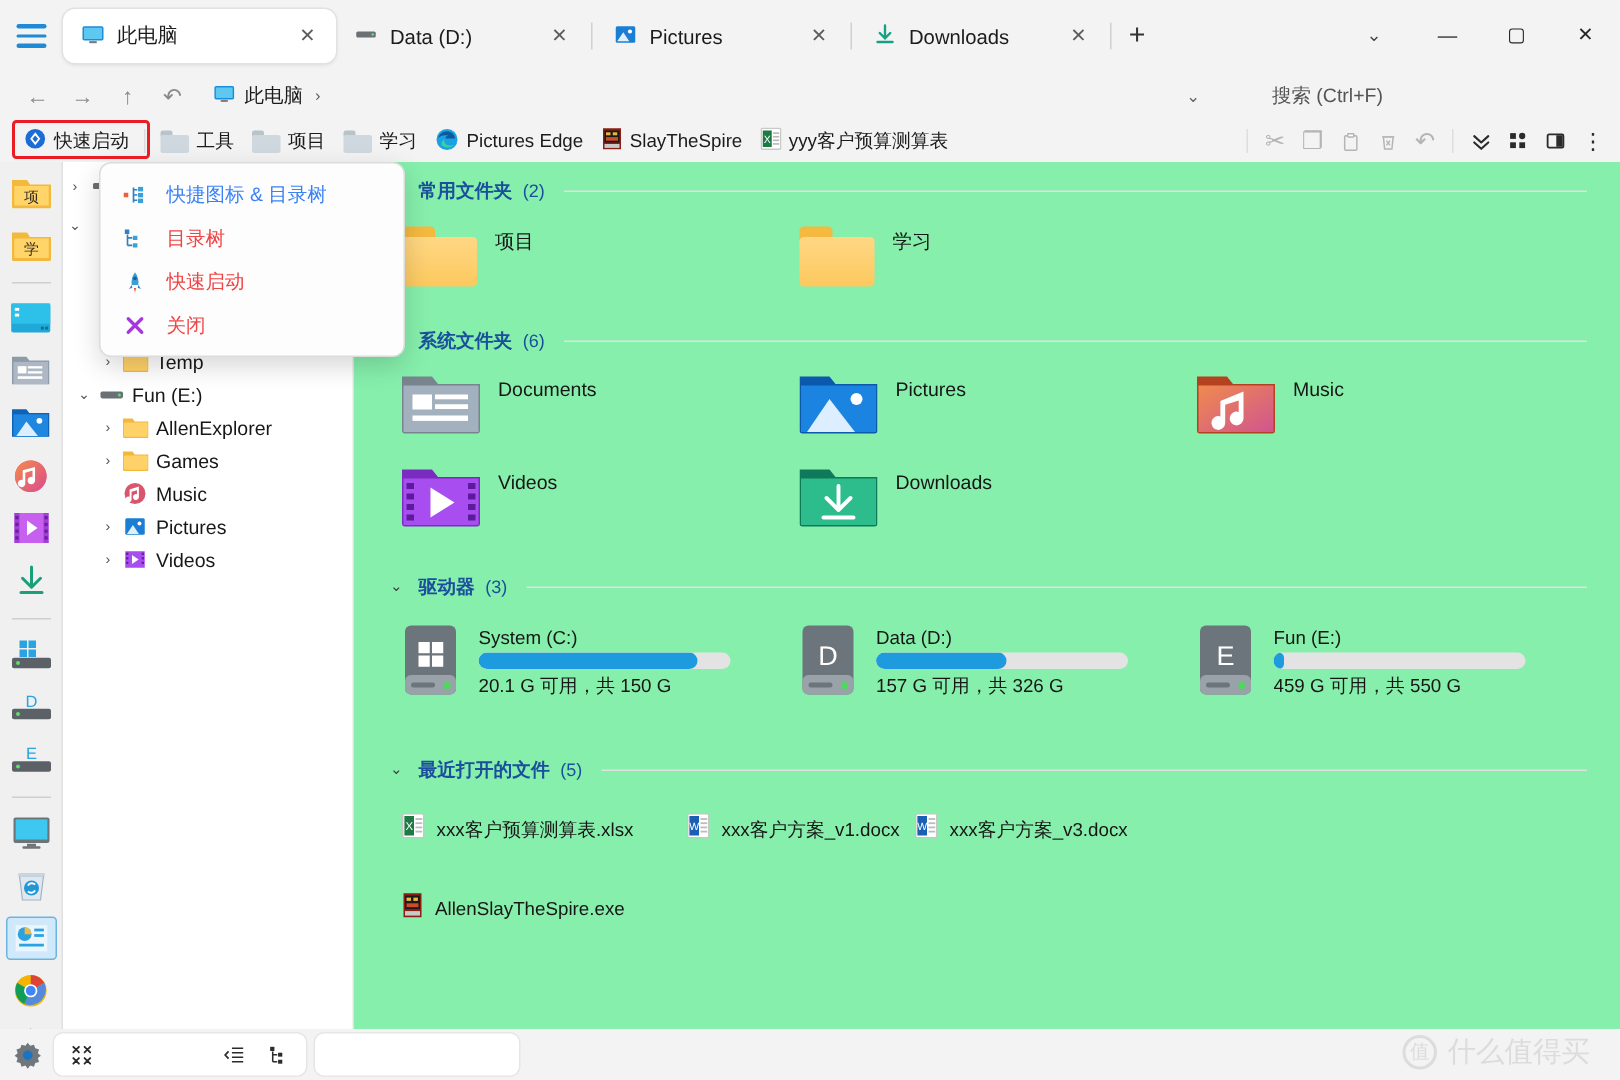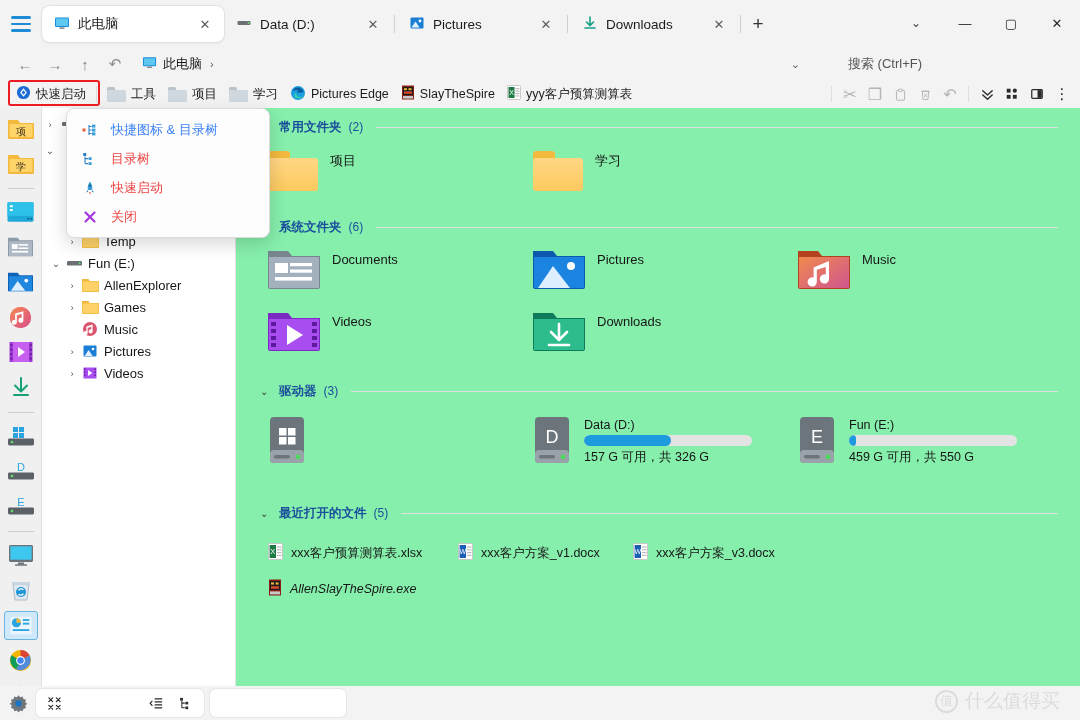--- a/index.html
+++ b/index.html
@@ -130,21 +130,21 @@
   .tile-label { font-size: 13px; color: #161616; align-self: flex-start; margin-top: 12px; }
 
   .drive-tile { display: flex; align-items: flex-start; gap: 13px; height: 68px; cursor: pointer; }
   .drive-info { display: flex; flex-direction: column; gap: 3px; padding-top: 2px; }
   .drive-name { font-size: 12.5px; color: #161616; }
   .bar { width: 168px; height: 11px; background: #e3e3e3; border-radius: 6px; overflow: hidden; }
   .bar-fill { height: 100%; background: #1e9bdf; border-radius: 6px; }
   .drive-cap { font-size: 12.5px; color: #161616; }
 
   .recent-wrap { display: flex; flex-wrap: wrap; padding: 4px 0 0 32px; max-width: 740px; }
-  .recent-item { display: flex; align-items: center; gap: 8px; height: 30px; width: 175px; cursor: pointer; }
+  .recent-item { display: flex; align-items: center; gap: 8px; height: 30px; width: 152px; cursor: pointer; }
   .recent-item.wide { width: 190px; }
   .recent-label { font-size: 12.5px; color: #161616; white-space: nowrap; }
 
   
   .menu {
     position: absolute; left: 66px; top: 108px; width: 204px;
     background: #fdfdfd; border: 1px solid #dcdcdc; border-radius: 8px;
     box-shadow: 0 6px 18px rgba(0,0,0,.16); padding: 6px 0; z-index: 50;
   }
   .menu-item {
@@ -794,20 +794,27 @@
               <g fill="#fff">
                 <rect x="11" y="12" width="7.5" height="7.5"></rect>
                 <rect x="20" y="12" width="7.5" height="7.5"></rect>
                 <rect x="11" y="21" width="7.5" height="7.5"></rect>
                 <rect x="20" y="21" width="7.5" height="7.5"></rect>
               </g>
               <rect x="6" y="39" width="16" height="3.4" rx="1.6" fill="#6d757c"></rect>
               <circle cx="30" cy="41" r="2.4" fill="#4fd95c"></circle>
             </svg>
         </span>
+        <div class="drive-info">
+          <span class="drive-name">System (C:)</span>
+          <div class="bar">
+            <div class="bar-fill" id="bar0" style="width: 87%;"></div>
+          </div>
+          <span class="drive-cap">20.1 G 可用，共 150 G</span>
+        </div>
       </div>
       <div class="drive-tile">
         <span>
           <svg width="38" height="48" viewBox="0 0 38 48">
               <rect x="2" y="1" width="34" height="46" rx="4" fill="#6d757c"></rect>
               <rect x="2" y="34" width="34" height="13" rx="4" fill="#9aa2a9"></rect>
               <text x="19" y="27" font-size="18" fill="#fff" text-anchor="middle" font-family="sans-serif">D</text>
               <rect x="6" y="39" width="16" height="3.4" rx="1.6" fill="#6d757c"></rect>
               <circle cx="30" cy="41" r="2.4" fill="#4fd95c"></circle>
             </svg>
@@ -888,21 +895,21 @@
               <g fill="#bcbcbc">
                 <rect x="9" y="3.4" width="4.5" height="1.2"></rect>
                 <rect x="9" y="6.2" width="4.5" height="1.2"></rect>
                 <rect x="9" y="9" width="4.5" height="1.2"></rect>
                 <rect x="9" y="11.8" width="4.5" height="1.2"></rect>
               </g>
             </svg>
         </span>
         <span class="recent-label">xxx客户方案_v3.docx</span>
       </div>
-      <div class="recent-item wide" style="width:100%;margin-top:6px;font-style:italic;">
+      <div class="recent-item wide" style="width:100%;margin-top:23px;">
         <span>
           <svg width="14" height="17" viewBox="0 0 14 17">
               <rect x="1" y="0.5" width="12" height="16" fill="#8a1f15"></rect>
               <rect x="2" y="2" width="10" height="9" fill="#1b1b1b"></rect>
               <rect x="3" y="3.4" width="3" height="2.2" fill="#e8b63c"></rect>
               <rect x="7.6" y="3.4" width="3" height="2.2" fill="#e8b63c"></rect>
               <rect x="3" y="7.2" width="8" height="2.6" fill="#d14a2a"></rect>
               <rect x="2" y="12.4" width="10" height="3" fill="#c9c9c9"></rect>
             </svg>
         </span>

